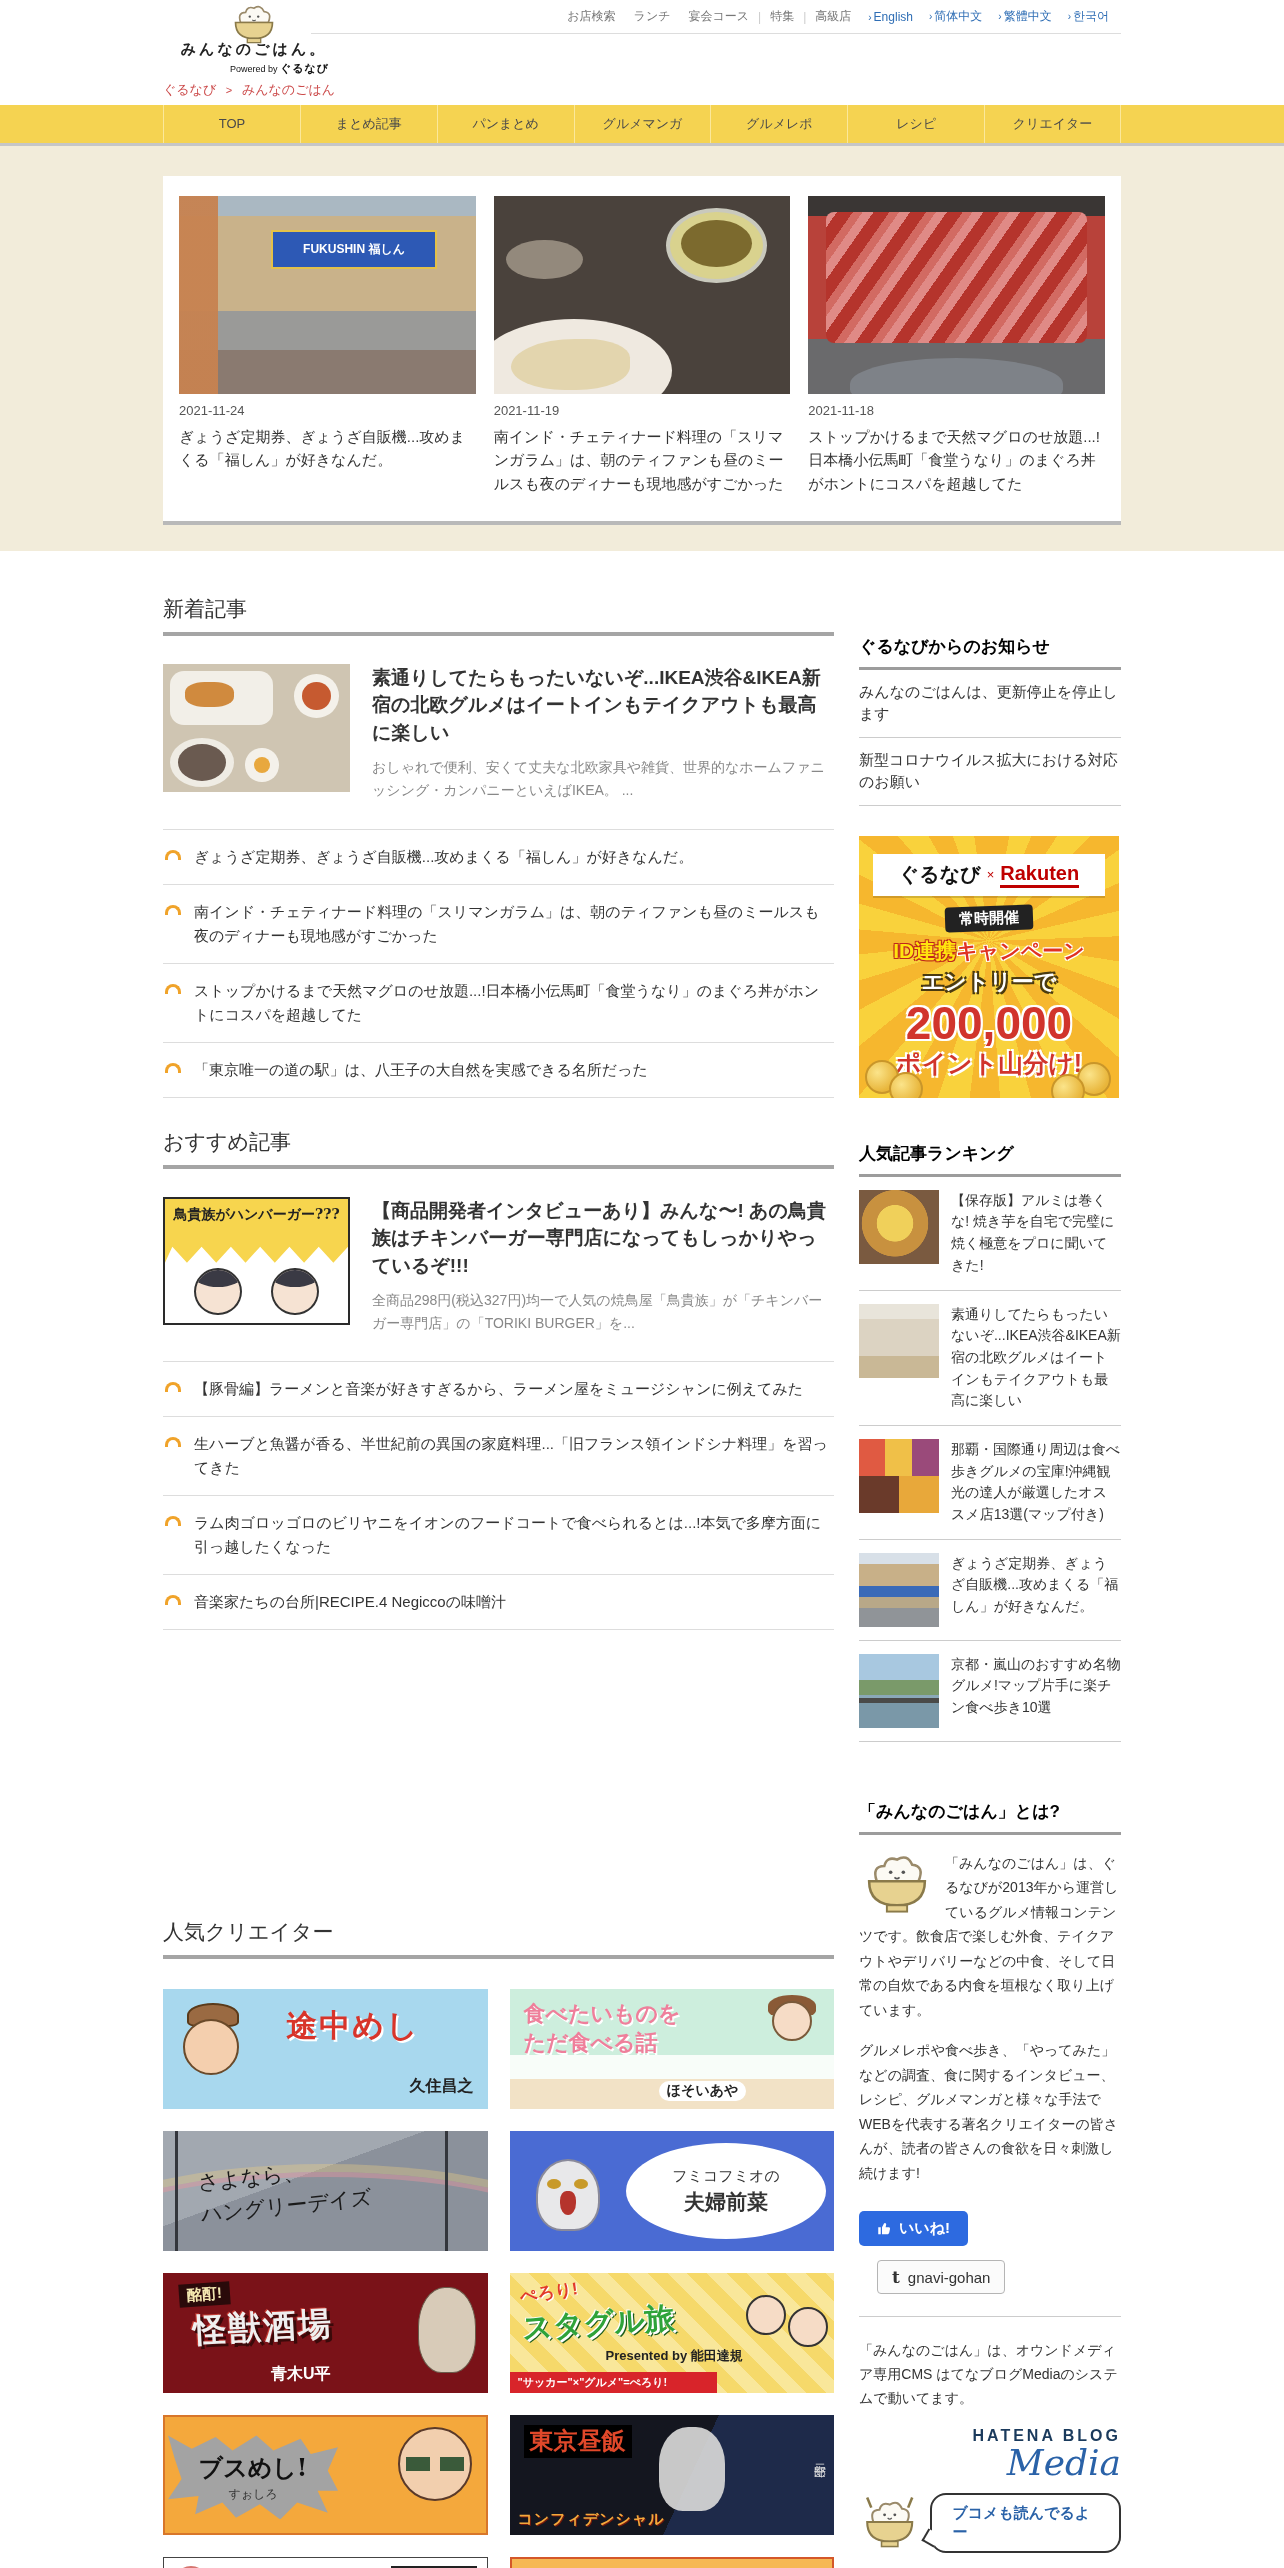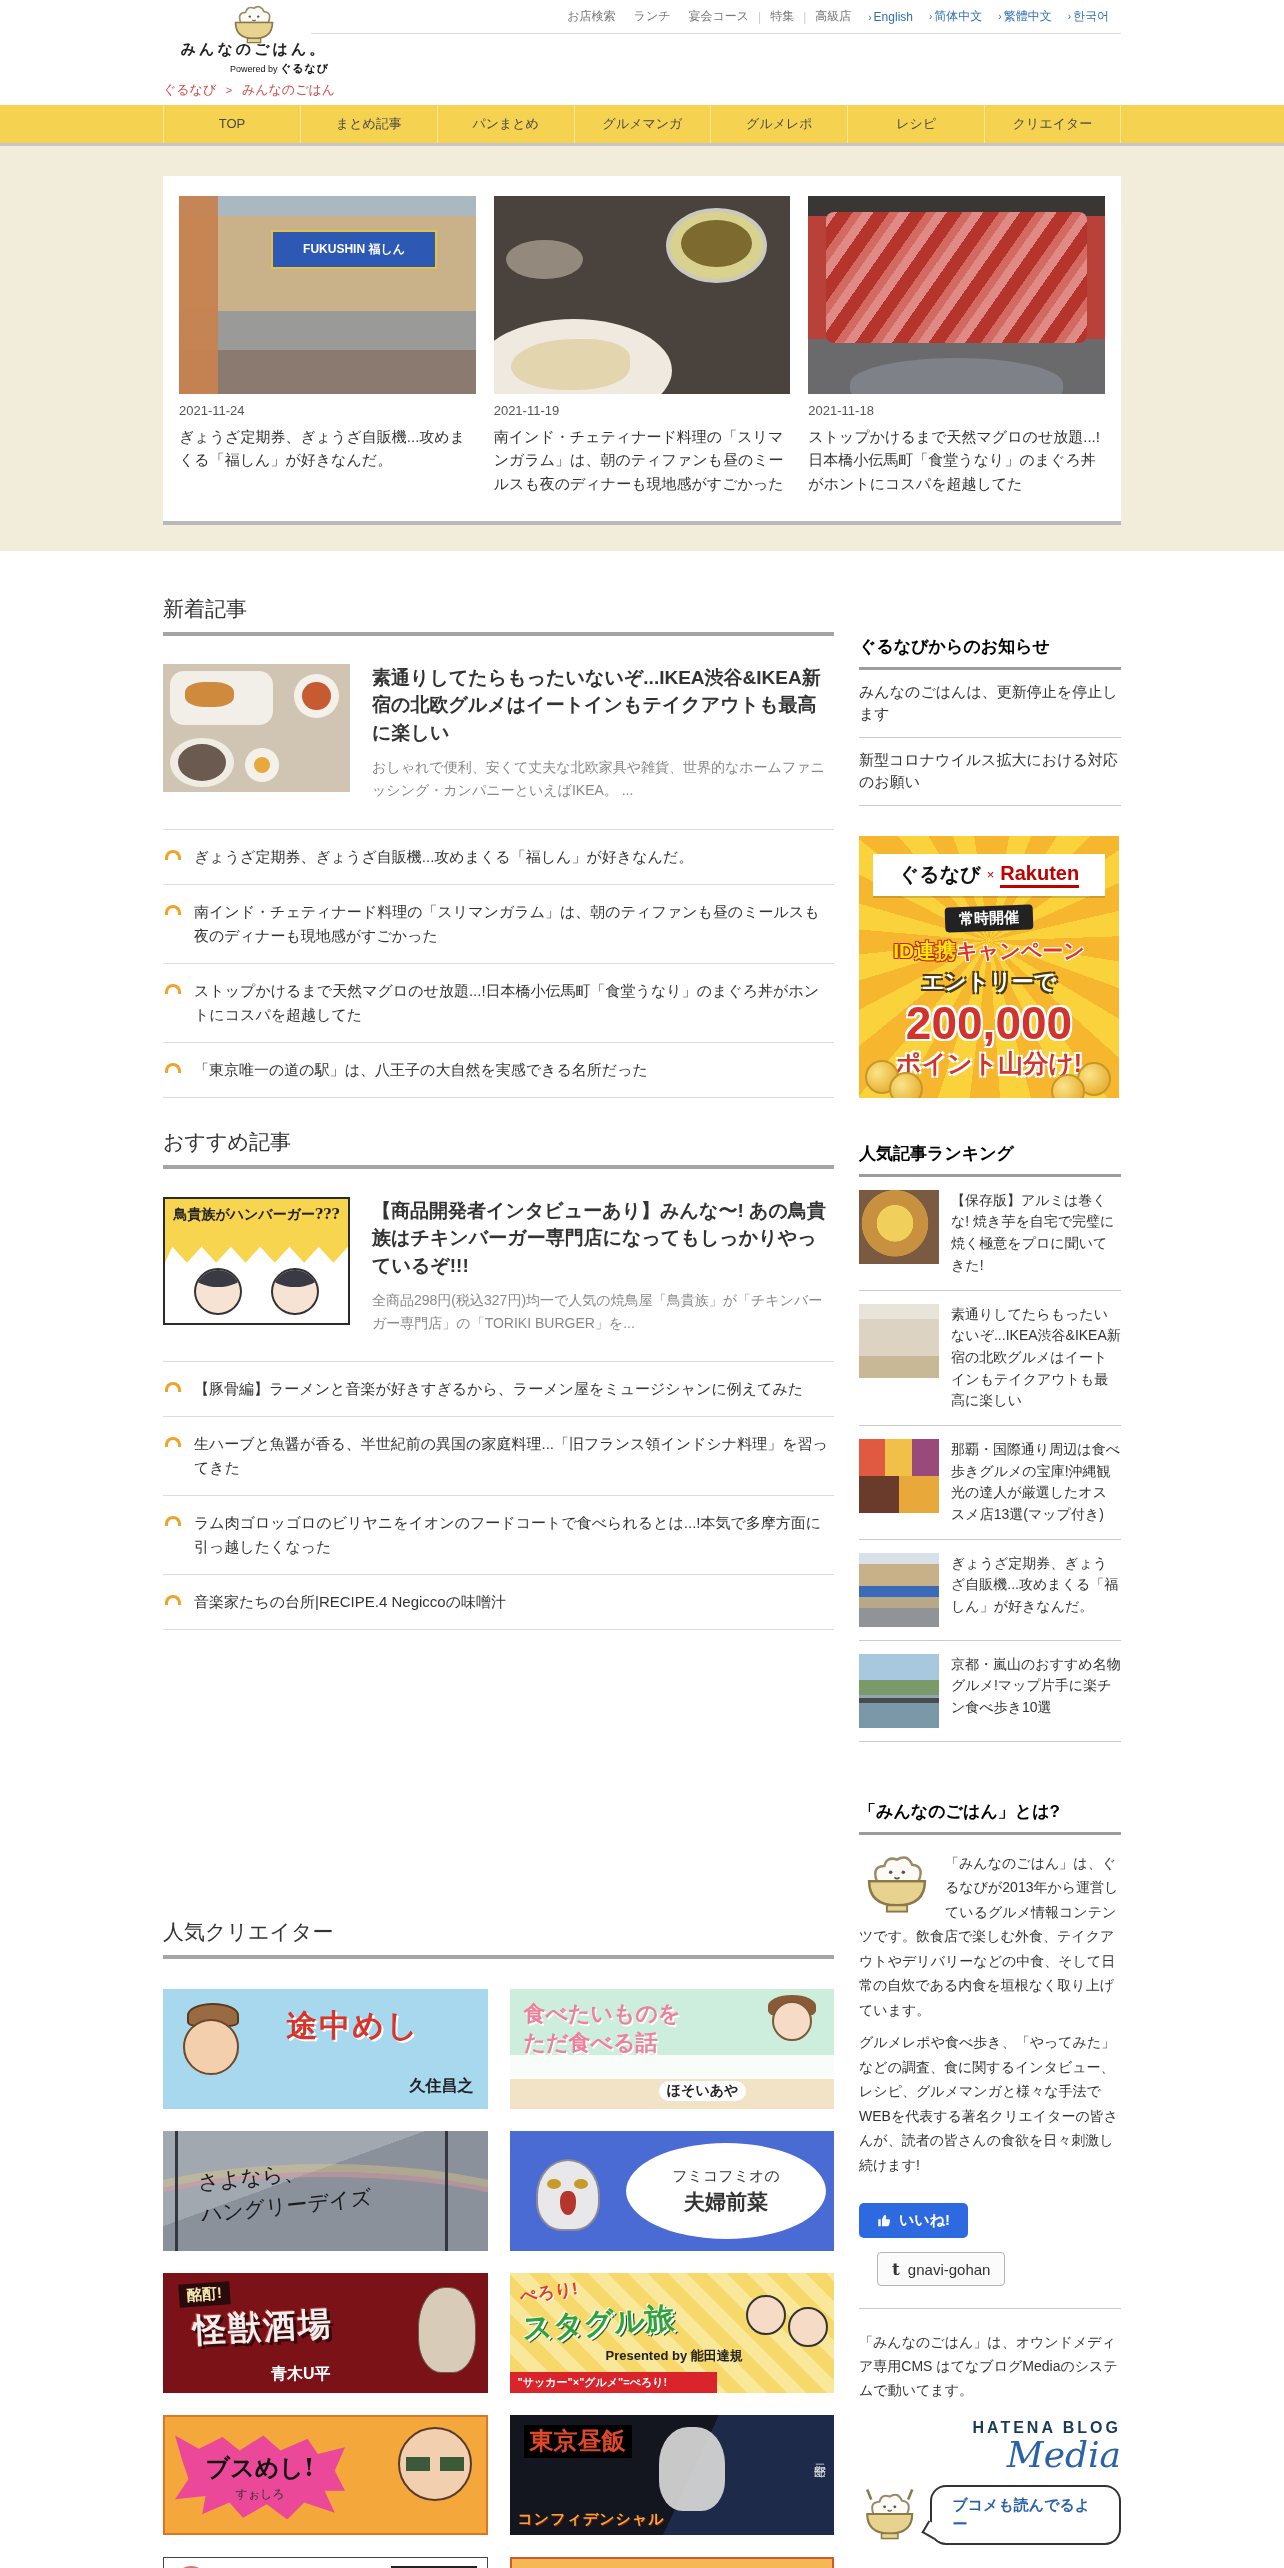--- a/index.html
+++ b/index.html
@@ -142,21 +142,21 @@
   .cr-sutaguru .p { position:absolute; left:10px; top:8px; font-size:17px; font-weight:bold; color:#e23a2a;
                     transform:rotate(-8deg); text-shadow:1px 1px 0 #fff; }
   .cr-sutaguru .t { position:absolute; left:12px; top:30px; font-size:30px; font-weight:bold; color:#2fa33a;
                     text-shadow:2px 2px 0 #fff,-1px -1px 0 #fff,3px 3px 0 #1a5a1a; transform:rotate(-4deg); }
   .cr-sutaguru .a { position:absolute; left:96px; top:74px; font-size:13px; font-weight:bold; color:#222; }
   .cr-sutaguru .strip { position:absolute; left:0; right:36%; bottom:0; background:#d8242a; color:#fff;
                         font-size:11px; font-weight:bold; padding:3px 8px; }
   .cr-sutaguru .face { right:48px; top:22px; width:40px; height:40px; background:#f6dcc6; border:2px solid #333; }
   .cr-sutaguru .face.f2 { right:6px; top:34px; }
   .cr-busu { background:#f4a83c; border:2px solid #d8762a; }
-  .cr-busu .bub { position:absolute; left:10px; top:18px; width:170px; height:84px; background:#ec4899;
+  .cr-busu .bub { position:absolute; left:3px; top:18px; width:170px; height:84px; background:#a3a3a3;
                   clip-path:polygon(4% 28%,0 0,14% 16%,28% 2%,38% 18%,52% 0,62% 18%,78% 4%,84% 22%,100% 14%,94% 42%,100% 66%,88% 66%,94% 92%,76% 80%,66% 100%,54% 82%,40% 98%,32% 80%,16% 94%,18% 72%,0 76%,8% 52%);
                   display:flex; flex-direction:column; align-items:center; justify-content:center; }
   .cr-busu .bub .t { font-size:24px; font-weight:bold; color:#111; font-family:"DejaVu Serif",cursive,serif; }
   .cr-busu .bub .a { font-size:12px; color:#333; margin-top:2px; }
   .cr-busu .face { right:14px; top:10px; width:74px; height:74px; background:#f2cfae; border:2px solid #5a3a2a; }
   .cr-busu .gl { position:absolute; right:22px; top:40px; width:58px; height:14px;
                  background:linear-gradient(90deg,#3a5a3a 0 42%,transparent 42% 58%,#3a5a3a 58% 100%); }
   .cr-tokyo { background:linear-gradient(115deg,#14161f 0 55%,#1e2a4a 55% 100%); }
   .cr-tokyo .t { position:absolute; left:14px; top:10px; font-size:24px; font-weight:bold; color:#e0482a;
                  background:#000; padding:2px 6px; line-height:1.2; font-family:"DejaVu Serif",serif; }
@@ -205,21 +205,21 @@
   .rk-1 { background:linear-gradient(180deg,#e8e4da 0 20%,#dcd3c2 20% 70%,#c9b896 70% 100%); }
   .rk-2 { background:linear-gradient(90deg,#e05a42 0 33%,#f0c048 33% 66%,#9a4a7a 66% 100%),
                      linear-gradient(90deg,#6a3a2a 0 50%,#e8a83a 50% 100%);
           background-size:100% 50%; background-repeat:no-repeat; background-position:top,bottom; }
   .rk-3 { background:linear-gradient(180deg,#d8e0e8 0 15%,#c8b088 15% 45%,#3a6ab8 45% 60%,#b8a888 60% 75%,#909498 75% 100%); }
   .rk-4 { background:linear-gradient(180deg,#a8c8e0 0 35%,#7a9a6a 35% 55%,#8aa8b8 55% 60%,#4a4a48 60% 66%,#7a98a8 66% 100%); }
 
   .sb-about { margin-top:58px; }
   .about-body { margin-top:16px; font-size:14px; line-height:1.75; color:#333; }
   .about-body .mascot { float:left; margin:2px 10px 4px 0; }
-  .about-p2 { margin-top:8px; }
+  .about-p2 { margin-top:16px; }
   .like-btn { margin-top:26px; display:inline-flex; align-items:center; gap:7px; background:#2d6ae0; color:#fff;
               font-size:15px; font-weight:bold; padding:8px 18px; border-radius:5px; cursor:pointer; }
   .tumblr-btn { margin:14px 0 0 18px; display:inline-flex; align-items:center; gap:8px; border:1px solid #b5b5b5;
                 background:#fbfbfb; border-radius:4px; padding:6px 14px; font-size:15px; color:#333; cursor:pointer; }
   .tumblr-t { font-family:"DejaVu Serif",serif; font-weight:bold; font-size:17px; }
   .sb-div { border:none; border-top:1px solid #ccc; margin:22px 0; }
   .cms-p { font-size:14px; line-height:1.7; color:#333; }
   .hatena { margin-top:16px; display:flex; align-items:flex-end; cursor:pointer;flex-direction:column; }
   .hatena .hb { font-size:16px; font-weight:bold; letter-spacing:3px; color:#1a3a5c; }
   .hatena .md { font-family:"DejaVu Serif",cursive,serif; font-style:italic; font-size:36px; color:#2a62a8; line-height:1; }

